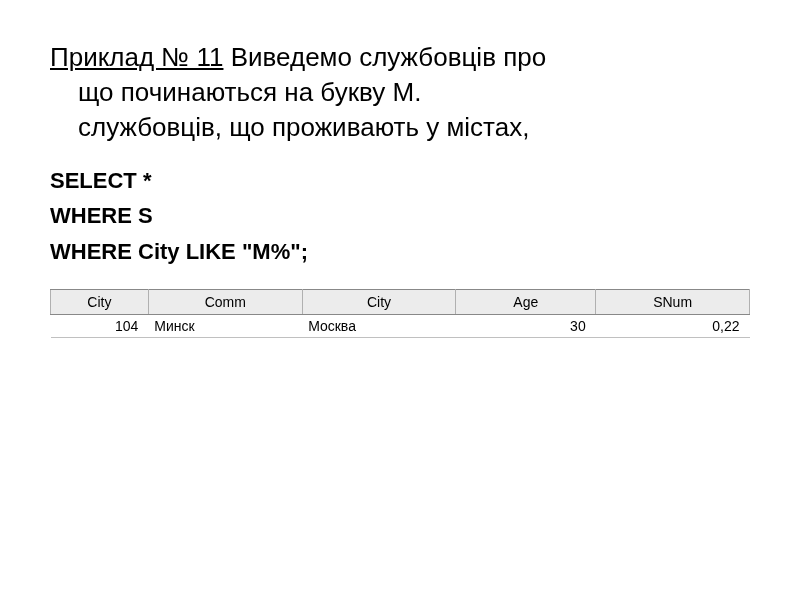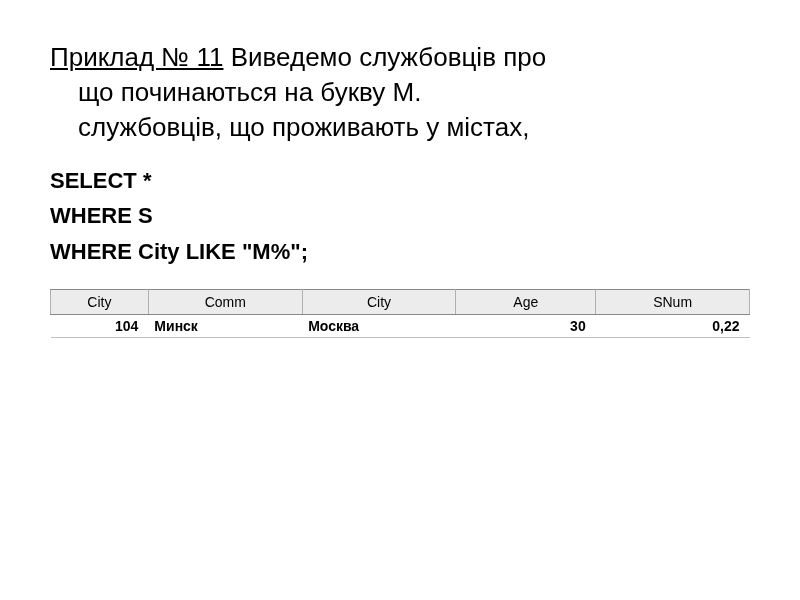--- a/index.html
+++ b/index.html
@@ -53,21 +53,20 @@
       border-top: 1px solid #888;
       border-bottom: 1px solid #888;
       border-left: 1px solid #b0b0b0;
       border-right: 1px solid #b0b0b0;
       color: #000;
     }
     tbody td {
       padding: 3px 6px;
       border-bottom: 1px solid #c0c0c0;
       color: #000;
-      font-weight: bold;
     }
     tbody td.num {
       text-align: right;
       padding-right: 10px;
     }
     tbody td.text {
       text-align: left;
     }
     .col-snum { width: 14%; }
     .col-sname { width: 22%; }

